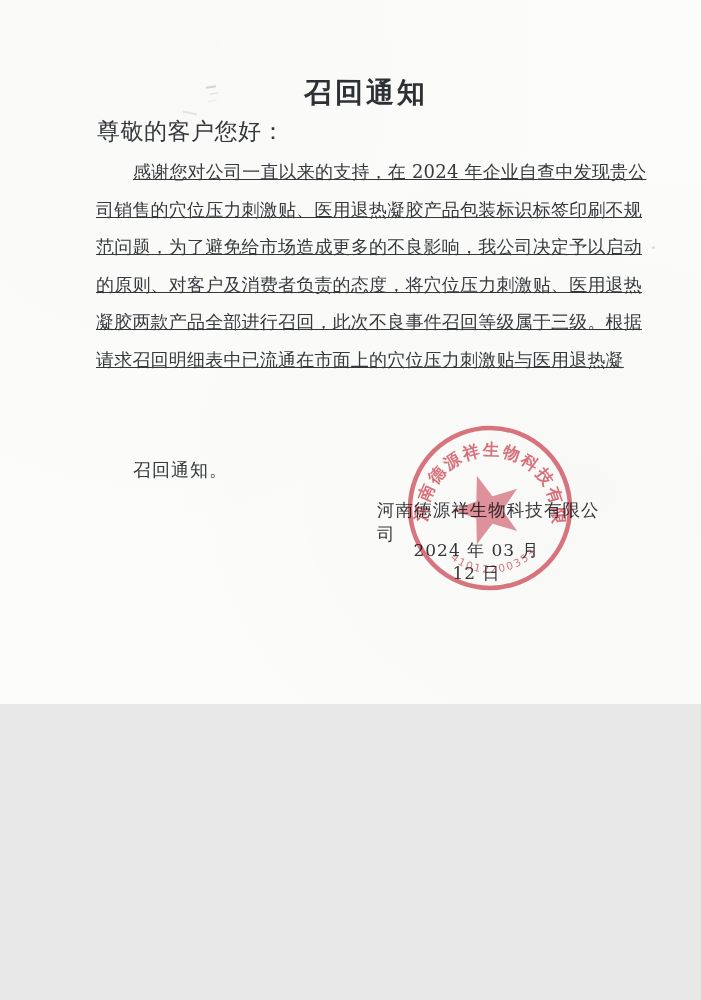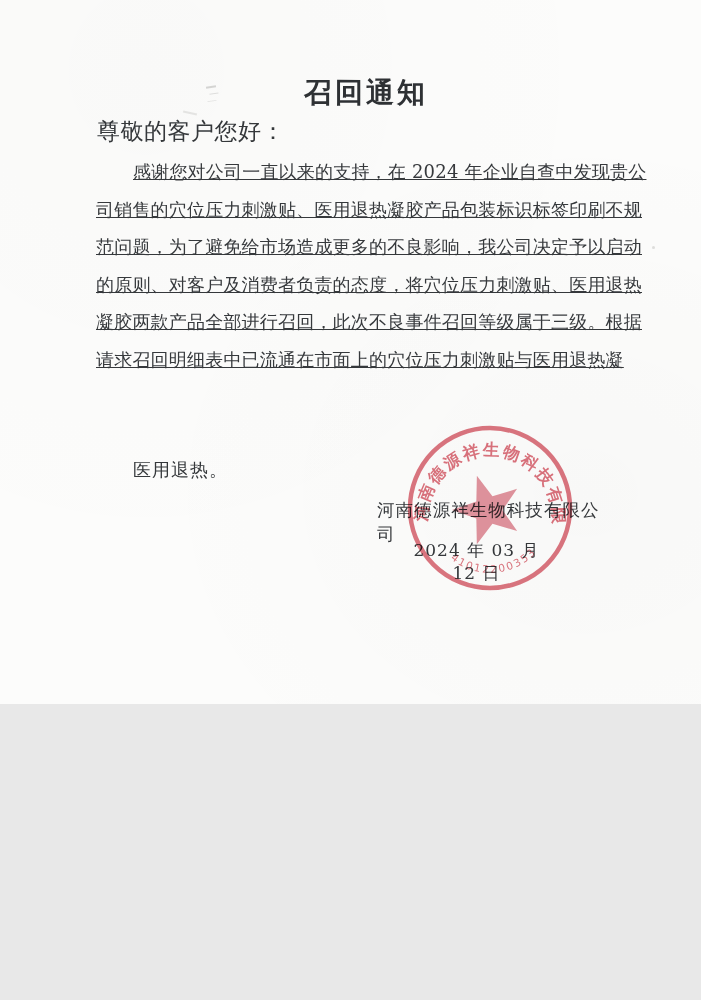--- a/index.html
+++ b/index.html
@@ -139,21 +139,21 @@
 
   <div class="body-lines">
     <div class="body-line indent">感谢您对公司一直以来的支持，在 2024 年企业自查中发现贵公</div>
     <div class="body-line">司销售的穴位压力刺激贴、医用退热凝胶产品包装标识标签印刷不规</div>
     <div class="body-line">范问题，为了避免给市场造成更多的不良影响，我公司决定予以启动</div>
     <div class="body-line">的原则、对客户及消费者负责的态度，将穴位压力刺激贴、医用退热</div>
     <div class="body-line">凝胶两款产品全部进行召回，此次不良事件召回等级属于三级。根据</div>
     <div class="body-line">请求召回明细表中已流通在市面上的穴位压力刺激贴与医用退热凝</div>
   </div>
 
-  <div class="closing">医用退热。</div>
+  <div class="closing">召回通知。</div>
 
   <div class="sig-company">河南德源祥生物科技有限公司</div>
 
   <div class="sig-date">2024 年 03 月 12 日</div>
 
   <svg class="stamp" viewBox="0 0 182 174" xmlns="http://www.w3.org/2000/svg">
     <defs>
       <path id="arcTop" d="M 29.2 109.5 A 63 63 0 1 1 152.8 109.5" fill="none"></path>
       <path id="arcBottom" d="M 43.5 130.5 A 63.5 63.5 0 0 0 138.5 130.5" fill="none"></path>
     </defs>

